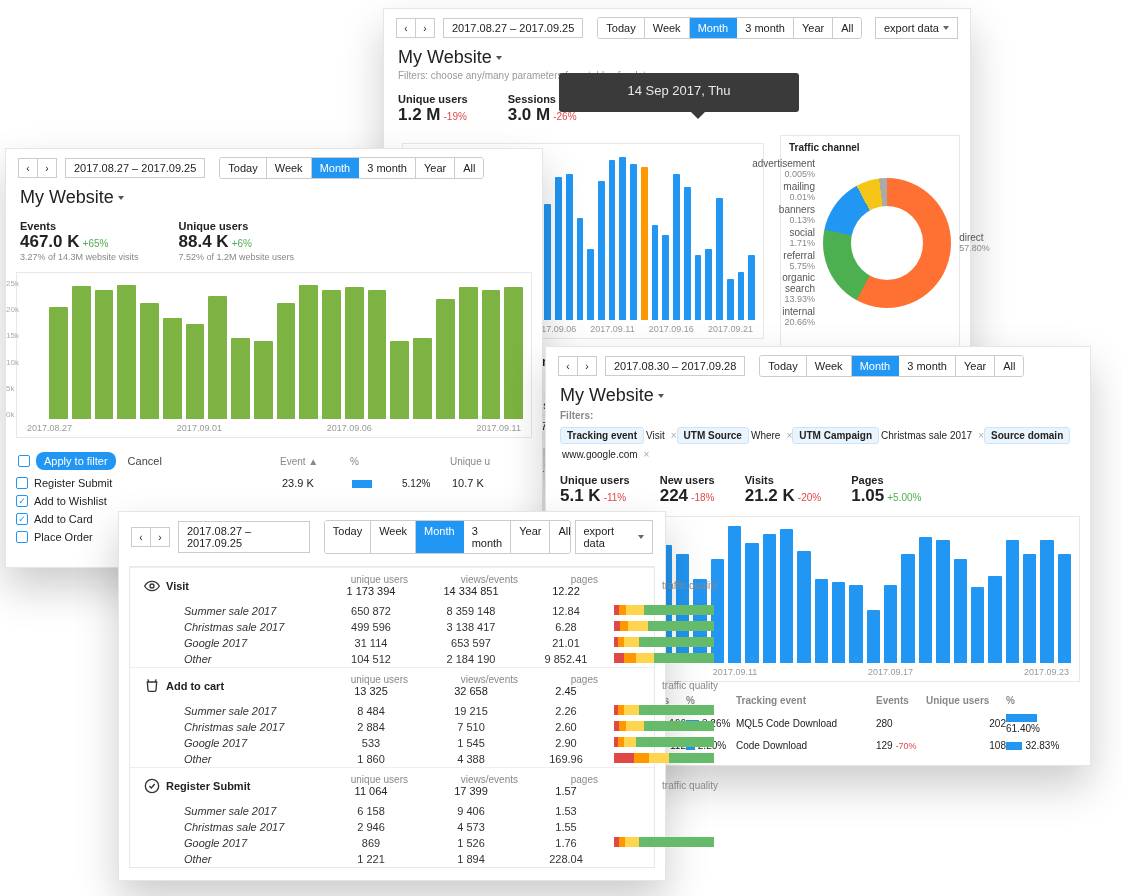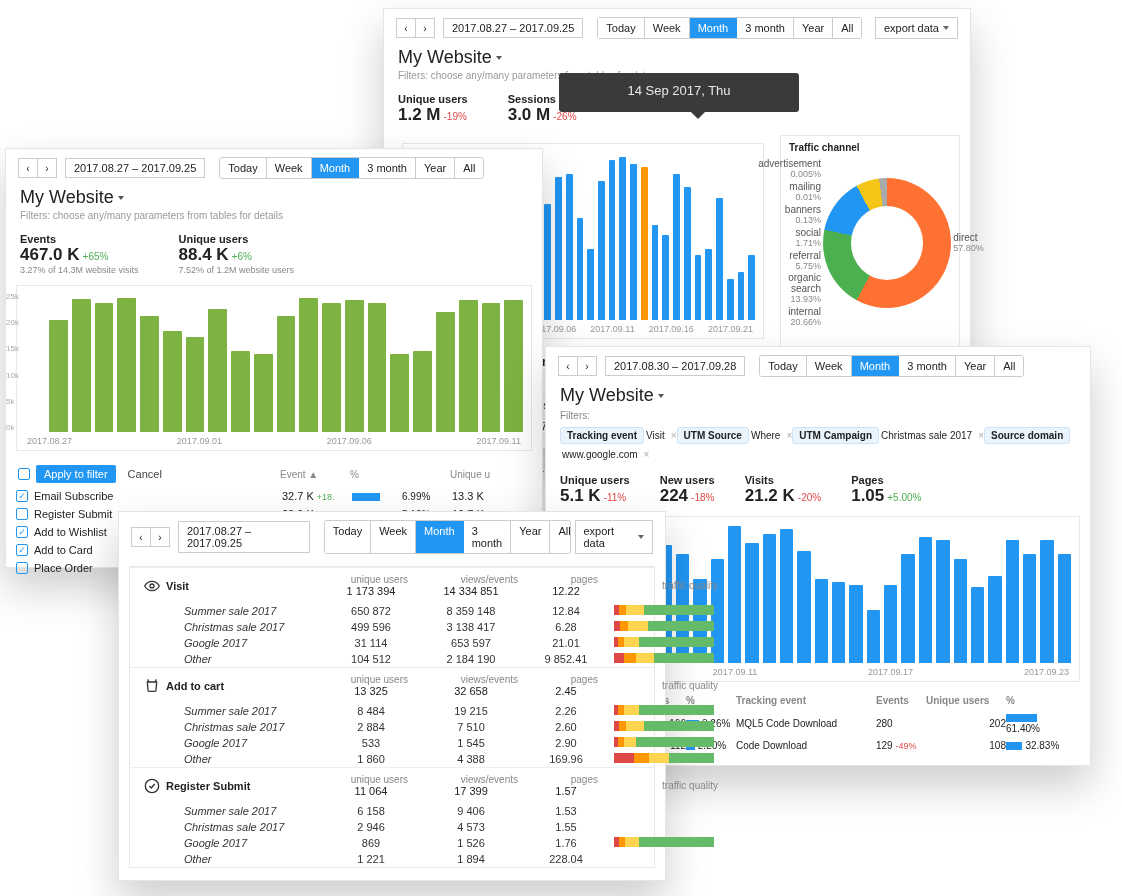--- a/index.html
+++ b/index.html
@@ -32,39 +32,39 @@
   .bar { flex:1; border-radius:1px 1px 0 0; }
   .bar-hl { background:#ff9800 !important; }
   .xlabels { display:flex; justify-content:space-between; font-size:9px; color:#999; margin-top:4px; padding:0 2px; }
   .ylabels { position:absolute; left:-6px; top:0; bottom:0; display:flex; flex-direction:column; justify-content:space-between; font-size:8px; color:#aaa; transform:translateX(-100%); }
   .sect-title { font-size:12px; font-weight:600; padding:8px 14px 4px; }
   .affiliate-list .row { border:1px solid #eee; border-top:none; padding:4px 10px; font-size:11px; }
   .affiliate-list .row:first-child { border-top:1px solid #eee; font-weight:600; }
   .events-head, .events-row { display:grid; grid-template-columns: 18px 1fr 70px 50px 50px 80px; align-items:center; font-size:11px; padding:3px 10px; }
   .checkbox { width:12px; height:12px; border:1px solid #2196f3; border-radius:2px; display:inline-flex; align-items:center; justify-content:center; }
   .checkbox.checked::after { content:"✓"; font-size:9px; color:#2196f3; }
-  .btn-apply { background:#2196f3; color:#fff; border:none; padding:3px 8px; font-size:11px; cursor:pointer; border-radius:2px; }
+  .btn-apply { background:#2196f3; color:#fff; border:none; padding:3px 8px; font-size:11px; cursor:pointer; border-radius:8px; }
   .btn-cancel { background:none; border:none; font-size:11px; cursor:pointer; color:#444; }
   .pill { font-size:10px; padding:2px 6px; border:1px solid #cfe3f7; background:#eaf4fd; border-radius:3px; display:inline-flex; align-items:center; gap:3px; }
   .txt { font-size:10px; }
   .tooltip { position:absolute; background:#3a3a3a; color:#e8e8e8; padding:10px 30px; font-size:12px; border-radius:3px; text-align:center; min-width:240px; }
   .tooltip .t-title { font-size:13px; margin-bottom:4px; }
   .tooltip .t-row { display:flex; justify-content:flex-end; align-items:center; gap:6px; font-size:12px; margin:2px 0; }
   .tooltip .t-row .lbl { text-align:right; }
   .tooltip .t-bar { display:inline-block; height:10px; background:#888; }
   .tooltip::after { content:""; position:absolute; bottom:-7px; left:55%; width:0; height:0; border-left:7px solid transparent; border-right:7px solid transparent; border-top:7px solid #3a3a3a; }
   
   .donut { width:130px; height:130px; border-radius:50%; position:relative;
     background: conic-gradient(#ff7132 0deg 208deg, #4cb050 208deg 282deg, #2196f3 282deg 332deg, #f5c518 332deg 353deg, #aaa 353deg 360deg);
   }
   .donut::after { content:""; position:absolute; inset:28px; background:#fff; border-radius:50%; }
   .donut-labels { font-size:8px; color:#666; }
   .donut-labels div { line-height:1.1; margin:1px 0; }
   .dl-left { text-align:right; }
-  .traffic-block { display:flex; align-items:center; gap:2px; }
+  .traffic-block { display:flex; align-items:center; gap:8px; }
   .tname { font-size:10px; color:#555; }
   .tpct { font-size:9px; color:#888; }
   
   .group-head { display:grid; grid-template-columns: 190px 90px 110px 80px 120px; padding:6px 14px; font-size:11px; align-items:center; border-top:1px solid #eee; }
   .group-icon { width:16px; height:16px; display:inline-flex; align-items:center; justify-content:center; margin-right:6px; }
   .sub-row { display:grid; grid-template-columns: 190px 90px 110px 80px 120px; padding:2px 14px; font-size:11px; color:#333; }
   .sub-row .name { padding-left:40px;font-style:italic; }
   .qbar { display:flex; height:10px; width:100px; }
   .q1 { background:#e04848; }
   .q2 { background:#ff9800; }
@@ -241,21 +241,20 @@
         <div class="tab">3 month</div>
         <div class="tab">Year</div>
         <div class="tab">All</div>
       </div>
   </div>
   <div class="title-block">
     <div class="title">
         <span>My Website</span>
         <span class="caret-down"></span>
       </div>
-    <div class="filter-desc">Filters: choose any/many parameters from tables for details</div>
   </div>
   <div class="metrics" id="p2-metrics">
       <div>
         <div class="metric-label">Events</div>
         <div><span class="metric-value">467.0 K</span><span class="metric-delta delta-pos">+65%</span></div>
         <div class="metric-sub">3.27% of 14.3M website visits</div>
       </div>
       <div>
         <div class="metric-label">Unique users</div>
         <div><span class="metric-value">88.4 K</span><span class="metric-delta delta-pos">+6%</span></div>
@@ -309,28 +308,20 @@
     <button class="btn-cancel">Cancel</button>
     <span style="margin-left:auto; display:grid; grid-template-columns:70px 50px 50px 80px; font-size:10px; color:#888;">
       <span>Event ▲</span>
       <span>%</span>
       <span></span>
       <span>Unique u</span>
     </span>
   </div>
   <div id="p2-rows">
       <div class="events-row">
-        <span class="checkbox checked"></span>
-        <span>Email Subscribe</span>
-        <span>32.7 K <span class="delta-pos" style="font-size:9px;">+18.</span></span>
-        <span><span class="pctbar" style="width:27.96px"></span></span>
-        <span style="font-size:10px;">6.99%</span>
-        <span>13.3 K</span>
-      </div>
-      <div class="events-row">
         <span class="checkbox"></span>
         <span>Register Submit</span>
         <span>23.9 K <span class="delta-pos" style="font-size:9px;"></span></span>
         <span><span class="pctbar" style="width:20.48px"></span></span>
         <span style="font-size:10px;">5.12%</span>
         <span>10.7 K</span>
       </div>
       <div class="events-row">
         <span class="checkbox checked"></span>
         <span>Add to Wishlist</span>
@@ -373,21 +364,21 @@
         <div class="tab">Year</div>
         <div class="tab">All</div>
       </div>
   </div>
   <div class="title-block">
     <div class="title">
         <span>My Website</span>
         <span class="caret-down"></span>
       </div>
     <div style="display:flex; align-items:center; gap:4px; flex-wrap:wrap; margin-top:4px;">
-      <span class="txt" style="color:#888;">Filters:</span>
+      <span class="txt" style="color:#888;font-weight:bold;">Filters:</span>
       <span id="p3-pills"><span class="pill">
             <b style="font-weight:600">Tracking event</b>
           </span><span class="txt" style="margin: 0px 6px 0px 2px;">Visit</span><span class="txt" style="color: rgb(170, 170, 170); cursor: pointer;">×</span><span class="pill">
             <b style="font-weight:600">UTM Source</b>
           </span><span class="txt" style="margin: 0px 6px 0px 2px;">Where</span><span class="txt" style="color: rgb(170, 170, 170); cursor: pointer;">×</span><span class="pill">
             <b style="font-weight:600">UTM Campaign</b>
           </span><span class="txt" style="margin: 0px 6px 0px 2px;">Christmas sale 2017</span><span class="txt" style="color: rgb(170, 170, 170); cursor: pointer;">×</span><span class="pill">
             <b style="font-weight:600">Source domain</b>
           </span><span class="txt" style="margin: 0px 6px 0px 2px;">www.google.com</span><span class="txt" style="color: rgb(170, 170, 170); cursor: pointer;">×</span></span>
     </div>
@@ -475,21 +466,21 @@
         <span>MQL5 Code Download</span>
         <span>280</span>
         <span style="text-align:right">202</span>
         <span><span class="pctbar" style="width:30.7px"></span>61.40%</span>
       </div>
       <div class="mini-row">
         <span>164 <span class="delta-neg" style="font-size:9px">-36%</span></span>
         <span style="text-align:right">112</span>
         <span><span class="pctbar" style="width:8.8px"></span>2.20%</span>
         <span>Code Download</span>
-        <span>129 <span class="delta-neg" style="font-size:9px">-49%</span></span>
+        <span>129 <span class="delta-neg" style="font-size:9px">-70%</span></span>
         <span style="text-align:right">108</span>
         <span><span class="pctbar" style="width:16.415px"></span>32.83%</span>
       </div>
     </div>
 </div>
 
 <div class="panel" style="left:118px; top:511px; width:548px; height:370px;">
   <div class="toolbar">
     <div class="nav-arrows">
       <div class="nav-btn">‹</div>

